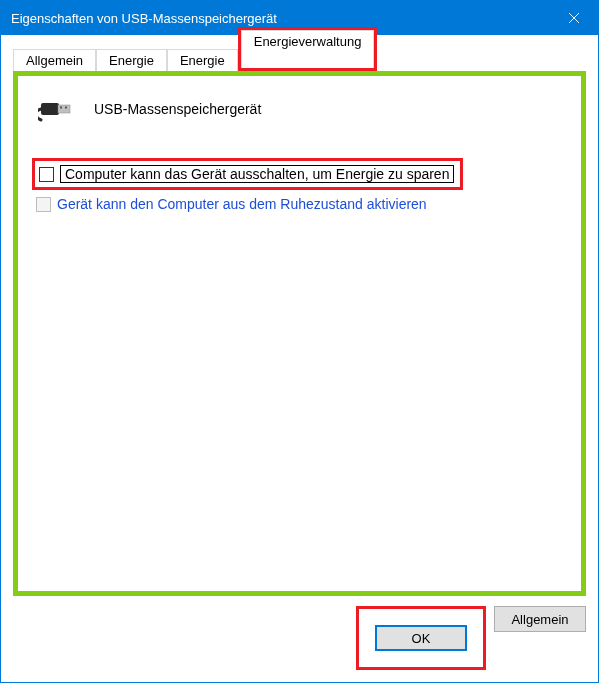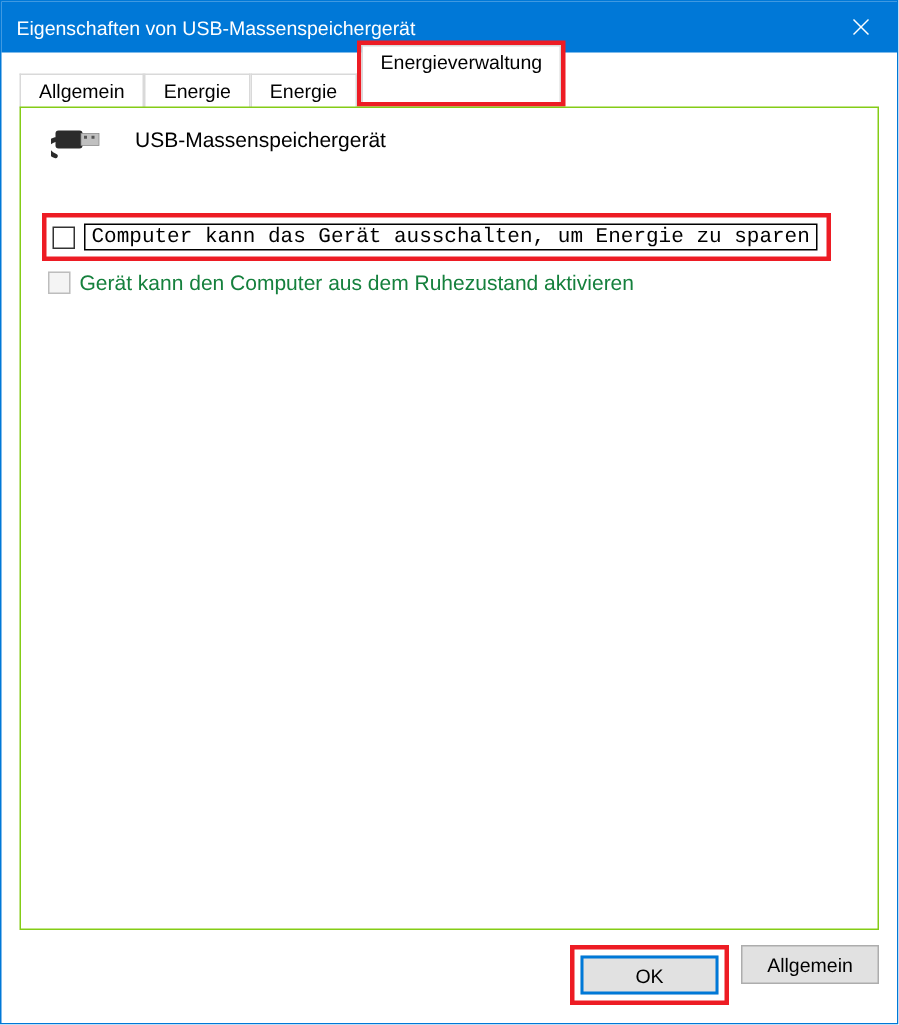--- a/index.html
+++ b/index.html
@@ -75,23 +75,23 @@
     z-index: 2;
   }
   .tab-highlight-energy .tab-inner {
     display: block;
     padding: 3px 12px 19px 12px;
     border: 1px solid #d9d9d9;
     border-bottom: none;
     background: #fff;
   }
   .tabpanel {
-    border: 1px solid #84cc16;
+    border: 5px solid #84cc16;
     flex: 1;
-    padding: 6px 14px;
+    padding: 18px 14px;
     position: relative;
     z-index: 2;
   }
   .device-row {
     display: flex;
     align-items: center;
     gap: 14px;
     padding-left: 6px;
     margin-bottom: 34px;
   }
@@ -108,34 +108,33 @@
   }
   .cb {
     width: 15px;
     height: 15px;
     border: 1px solid #333;
     background: #fff;
     flex: 0 0 auto;
   }
   .cb.disabled { border-color: #bdbdbd; background: #f4f4f4; }
   .opt-label { font-size: 14px; }
-  .opt-label.disabled { color: #15803d; }
+  .opt-label.disabled { color: #1d4ed8; }
   .opt-highlight {
     border: 3px solid #ed1c24;
     padding: 4px 6px 4px 4px;
     margin-left: -4px;
     display: inline-flex;
     align-items: center;
     gap: 6px;
     margin-bottom: 6px;
   }
   .opt-highlight .opt-label {
     border: 1px solid #000;
     padding: 0 4px;
-    font-family: Liberation Mono, monospace;
   }
   .button-row {
     display: flex;
     justify-content: flex-end;
     gap: 8px;
     margin-top: 10px;
   }
   .btn {
     min-width: 92px;
     height: 26px;
@@ -146,21 +145,21 @@
     align-items: center;
     justify-content: center;
     padding: 0 14px;
   }
   .btn.default {
     border: 1px solid #0078d7;
     box-shadow: inset 0 0 0 1px #0078d7;
   }
   .btn-highlight {
     border: 3px solid #ed1c24;
-    padding: 4px;
+    padding: 16px;
   }
 </style>
 </head>
 <body>
 
 <div class="window">
   <div class="titlebar">
     <span class="titlebar-title">Eigenschaften von USB-Massenspeichergerät</span>
     <div class="close-btn">
       <svg width="12" height="12" viewBox="0 0 12 12">

